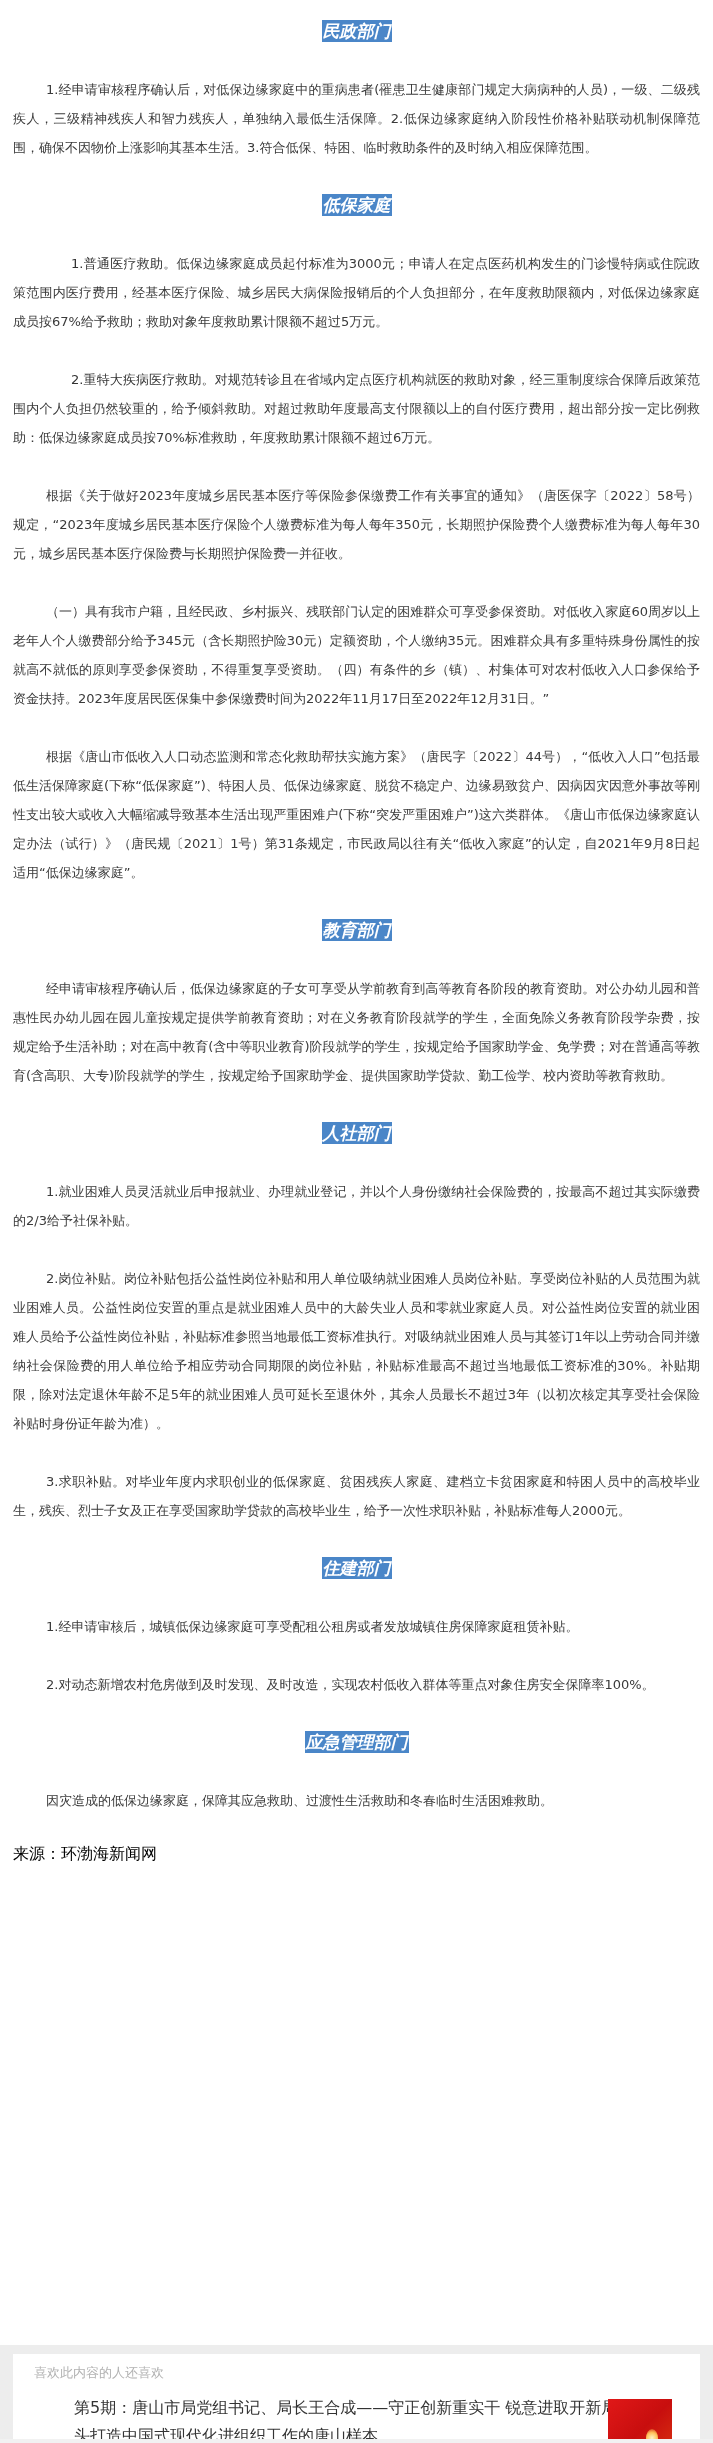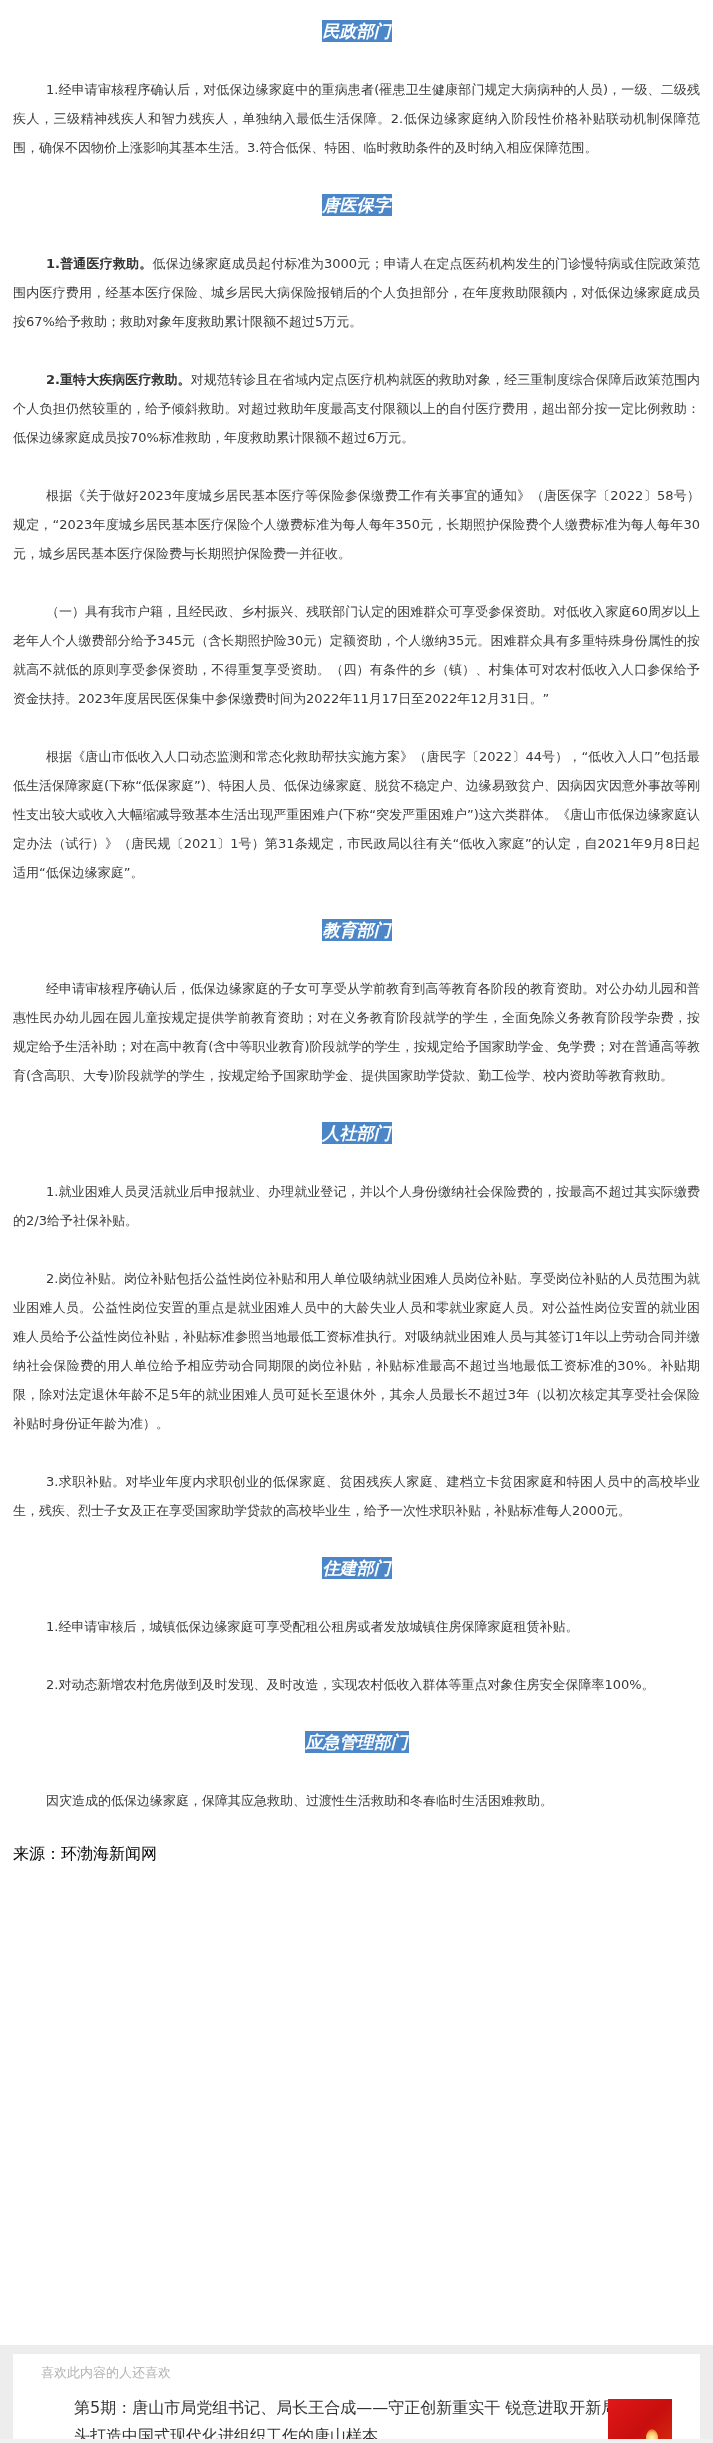--- a/index.html
+++ b/index.html
@@ -34,21 +34,21 @@
       font-style: italic;
     }
     p.para {
       margin: 0;
       font-size: 13px;
       line-height: 29px;
       text-indent: 33px;
       text-align: justify;
       color: #3a3a3a;
     }
-    p.para b { font-weight: bold; color: #333; }
+    p.para b { font-weight: normal; color: #333; margin-left: 25px; }
     .source {
       font-size: 16px;
       color: #000000;
       line-height: 26px;
       margin: 0;
     }
     .footer-bg {
       position: absolute;
       left: 0;
       top: 2345px;
@@ -59,21 +59,21 @@
     .rec-card {
       position: absolute;
       left: 13px;
       top: 2354px;
       width: 687px;
       height: 89px;
       background: #ffffff;
     }
     .rec-title {
       position: absolute;
-      left: 28px;
+      left: 21px;
       top: 10px;
       font-size: 13px;
       color: #b2b2b2;
     }
     .rec-item {
       position: absolute;
       left: 21px;
       top: 40px;
       width: 560px;
       font-size: 16px;
@@ -117,21 +117,21 @@
 
   <div style="height:17px"></div>
   <div class="section-head">
     <span class="badge">民政部门</span>
   </div>
   <div style="height:28px"></div>
   <p class="para">1.经申请审核程序确认后，对低保边缘家庭中的重病患者(罹患卫生健康部门规定大病病种的人员)，一级、二级残疾人，三级精神残疾人和智力残疾人，单独纳入最低生活保障。2.低保边缘家庭纳入阶段性价格补贴联动机制保障范围，确保不因物价上涨影响其基本生活。3.符合低保、特困、临时救助条件的及时纳入相应保障范围。</p>
 
   <div style="height:29px"></div>
   <div class="section-head">
-    <span class="badge">唐医保字</span>
+    <span class="badge">低保家庭</span>
   </div>
   <div style="height:28px"></div>
   <p class="para"><b>1.普通医疗救助。</b><span>低保边缘家庭成员起付标准为3000元；申请人在定点医药机构发生的门诊慢特病或住院政策范围内医疗费用，经基本医疗保险、城乡居民大病保险报销后的个人负担部分，在年度救助限额内，对低保边缘家庭成员按67%给予救助；救助对象年度救助累计限额不超过5万元。</span></p>
   <div style="height:29px"></div>
   <p class="para"><b>2.重特大疾病医疗救助。</b><span>对规范转诊且在省域内定点医疗机构就医的救助对象，经三重制度综合保障后政策范围内个人负担仍然较重的，给予倾斜救助。对超过救助年度最高支付限额以上的自付医疗费用，超出部分按一定比例救助：低保边缘家庭成员按70%标准救助，年度救助累计限额不超过6万元。</span></p>
   <div style="height:29px"></div>
   <p class="para">根据《关于做好2023年度城乡居民基本医疗等保险参保缴费工作有关事宜的通知》（唐医保字〔2022〕58号）规定，“2023年度城乡居民基本医疗保险个人缴费标准为每人每年350元，长期照护保险费个人缴费标准为每人每年30元，城乡居民基本医疗保险费与长期照护保险费一并征收。</p>
   <div style="height:29px"></div>
   <p class="para">（一）具有我市户籍，且经民政、乡村振兴、残联部门认定的困难群众可享受参保资助。对低收入家庭60周岁以上老年人个人缴费部分给予345元（含长期照护险30元）定额资助，个人缴纳35元。困难群众具有多重特殊身份属性的按就高不就低的原则享受参保资助，不得重复享受资助。（四）有条件的乡（镇）、村集体可对农村低收入人口参保给予资金扶持。2023年度居民医保集中参保缴费时间为2022年11月17日至2022年12月31日。”</p>
   <div style="height:29px"></div>

